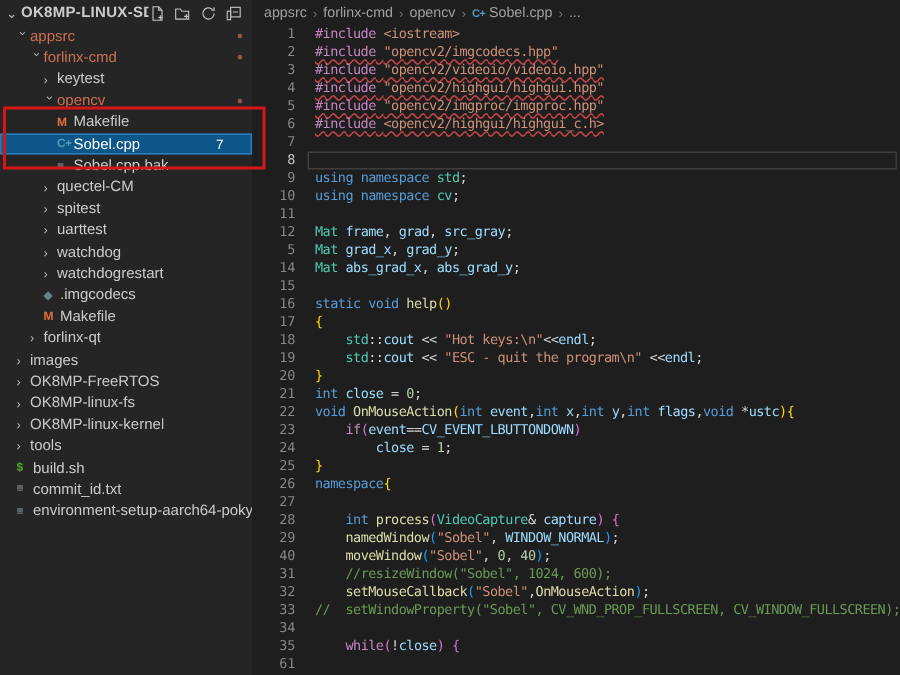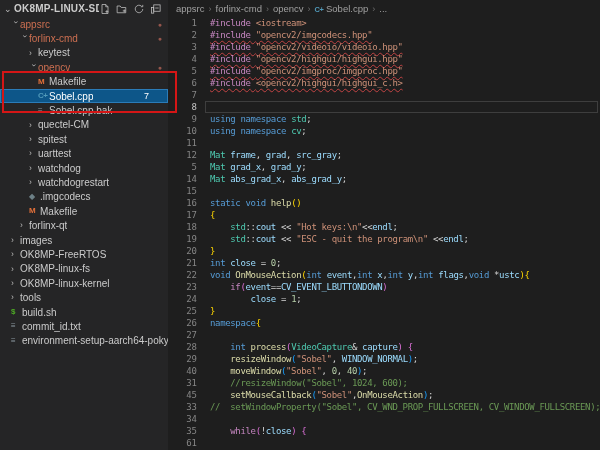--- a/index.html
+++ b/index.html
@@ -316,32 +316,32 @@
         <div class="cline">
           <span class="gut">27</span>
           <span class="src"></span>
         </div>
         <div class="cline">
           <span class="gut">28</span>
           <span class="src"><span class="tok-txt">    </span><span class="tok-kw">int</span><span class="tok-txt"> </span><span class="tok-fn">process</span><span class="tok-b2">(</span><span class="tok-type">VideoCapture</span><span class="tok-txt">&amp; </span><span class="tok-var">capture</span><span class="tok-b2">)</span><span class="tok-txt"> </span><span class="tok-b2">{</span></span>
         </div>
         <div class="cline">
           <span class="gut">29</span>
-          <span class="src"><span class="tok-txt">    </span><span class="tok-fn">resizeWindow</span><span class="tok-b3">(</span><span class="tok-str">"Sobel"</span><span class="tok-txt">, </span><span class="tok-var">WINDOW_NORMAL</span><span class="tok-b3">)</span><span class="tok-txt">;</span></span>
+          <span class="src"><span class="tok-txt">    </span><span class="tok-fn">namedWindow</span><span class="tok-b3">(</span><span class="tok-str">"Sobel"</span><span class="tok-txt">, </span><span class="tok-var">WINDOW_NORMAL</span><span class="tok-b3">)</span><span class="tok-txt">;</span></span>
         </div>
         <div class="cline">
           <span class="gut">40</span>
           <span class="src"><span class="tok-txt">    </span><span class="tok-fn">moveWindow</span><span class="tok-b3">(</span><span class="tok-str">"Sobel"</span><span class="tok-txt">, </span><span class="tok-num">0</span><span class="tok-txt">, </span><span class="tok-num">40</span><span class="tok-b3">)</span><span class="tok-txt">;</span></span>
         </div>
         <div class="cline">
           <span class="gut">31</span>
           <span class="src"><span class="tok-txt">    </span><span class="tok-com">//resizeWindow("Sobel", 1024, 600);</span></span>
         </div>
         <div class="cline">
-          <span class="gut">45</span>
+          <span class="gut">32</span>
           <span class="src"><span class="tok-txt">    </span><span class="tok-fn">setMouseCallback</span><span class="tok-b3">(</span><span class="tok-str">"Sobel"</span><span class="tok-txt">,</span><span class="tok-fn">OnMouseAction</span><span class="tok-b3">)</span><span class="tok-txt">;</span></span>
         </div>
         <div class="cline">
           <span class="gut">33</span>
           <span class="src"><span class="tok-com">//  setWindowProperty("Sobel", CV_WND_PROP_FULLSCREEN, CV_WINDOW_FULLSCREEN);</span></span>
         </div>
         <div class="cline">
           <span class="gut">34</span>
           <span class="src"></span>
         </div>

